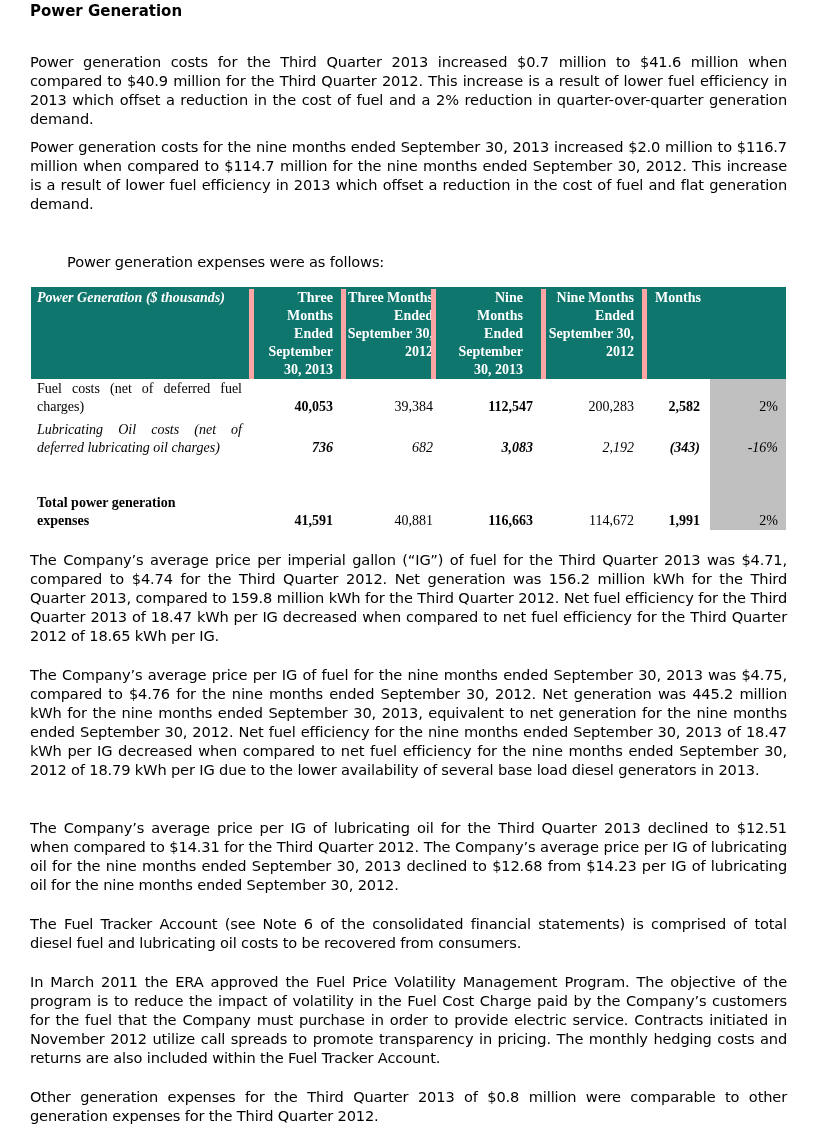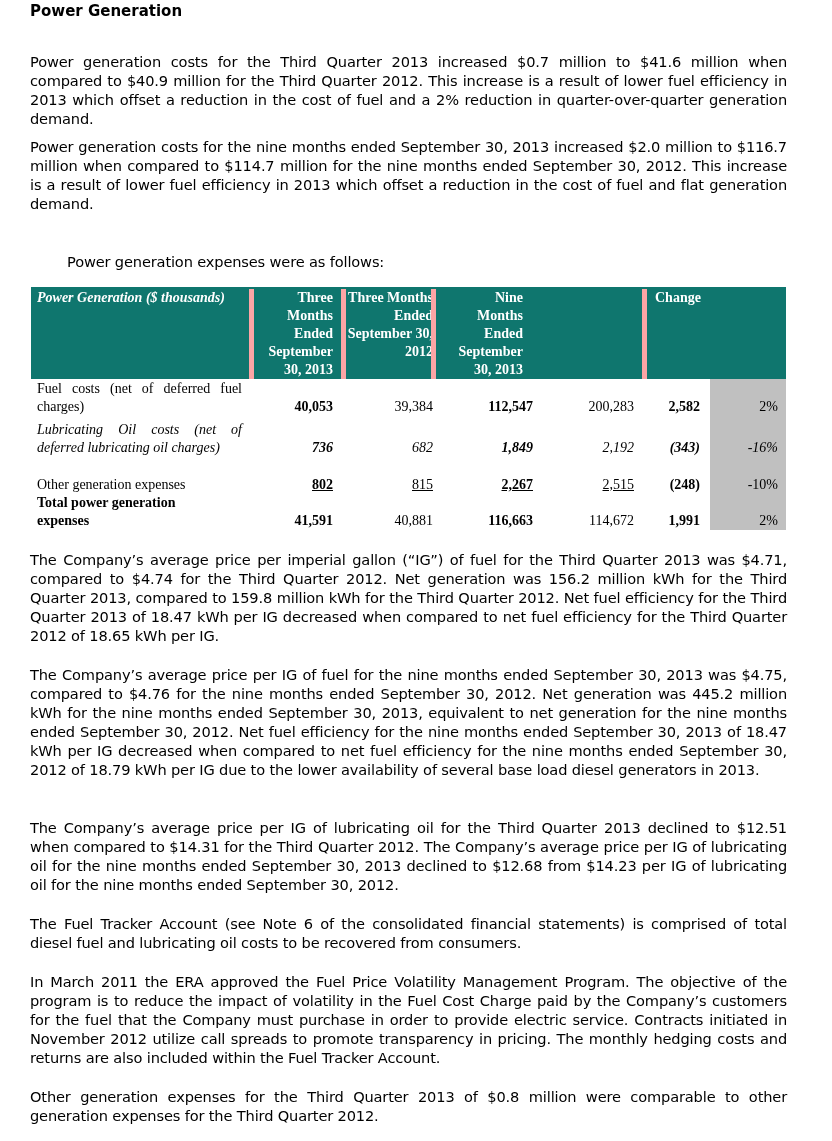--- a/index.html
+++ b/index.html
@@ -29,53 +29,45 @@
   <p class="para verd" style="top:52px;">Power generation costs for the Third Quarter 2013 increased $0.7 million to $41.6 million when compared to $40.9 million for the Third Quarter 2012. This increase is a result of lower fuel efficiency in 2013 which offset a reduction in the cost of fuel and a 2% reduction in quarter-over-quarter generation demand.</p>
   <p class="para verd" style="top:137px;">Power generation costs for the nine months ended September 30, 2013 increased $2.0 million to $116.7 million when compared to $114.7 million for the nine months ended September 30, 2012. This increase is a result of lower fuel efficiency in 2013 which offset a reduction in the cost of fuel and flat generation demand.</p>
   <p class="para verd" style="top:252px;margin-left:37px;">Power generation expenses were as follows:</p>
 
   <div class="tbl">
     <div class="thead">
       <div class="hc first" style="left:0;width:218px;">Power Generation ($ thousands)</div>
       <div class="hc" style="left:218px;width:92px;">Three Months Ended September 30, 2013</div>
       <div class="hc" style="left:310px;width:100px;">Three Months Ended September 30, 2012</div>
       <div class="hc" style="left:400px;width:100px;padding-left:16px;">Nine Months Ended September 30, 2013</div>
-      <div class="hc chg" style="left:611px;width:68px;">Change</div>
+      <div class="hc" style="left:510px;width:101px;">Nine Months Ended September 30, 2012</div>
+      <div class="hc chg" style="left:611px;width:68px;">Months</div>
     </div>
     <div class="grayband"></div>
 
     <div class="row" style="top:93px;height:38px;">
       <div class="lbl">Fuel costs (net of deferred fuel charges)</div>
       <div class="c b" style="left:218px;width:84px;top:18px;">40,053</div>
       <div class="c" style="left:310px;width:92px;top:18px;">39,384</div>
       <div class="c b" style="left:410px;width:92px;top:18px;">112,547</div>
       <div class="c" style="left:510px;width:93px;top:18px;">200,283</div>
       <div class="c b" style="left:611px;width:58px;top:18px;">2,582</div>
       <div class="c" style="left:679px;width:68px;top:18px;">2%</div>
     </div>
 
     <div class="row" style="top:134px;height:38px;font-style:italic;">
       <div class="lbl">Lubricating Oil costs (net of deferred lubricating oil charges)</div>
       <div class="c b" style="left:218px;width:84px;top:18px;">736</div>
       <div class="c" style="left:310px;width:92px;top:18px;">682</div>
-      <div class="c b" style="left:410px;width:92px;top:18px;">1,849</div>
+      <div class="c b" style="left:410px;width:92px;top:18px;">3,083</div>
       <div class="c" style="left:510px;width:93px;top:18px;">2,192</div>
       <div class="c b" style="left:611px;width:58px;top:18px;">(343)</div>
       <div class="c" style="left:679px;width:68px;top:18px;">-16%</div>
     </div>
 
-    <div class="row" style="top:189px;height:18px;">
-      <div class="lbl">Other generation expenses</div>
-      <div class="c b" style="left:218px;width:84px;top:0;"><span class="u">802</span></div>
-      <div class="c" style="left:310px;width:92px;top:0;"><span class="u">815</span></div>
-      <div class="c b" style="left:410px;width:92px;top:0;"><span class="u">2,267</span></div>
-      <div class="c" style="left:510px;width:93px;top:0;"><span class="u">2,515</span></div>
-      <div class="c b" style="left:611px;width:58px;top:0;">(248)</div>
-      <div class="c" style="left:679px;width:68px;top:0;">-10%</div>
-    </div>
 
     <div class="row" style="top:207px;height:38px;">
       <div class="lbl b" style="text-align:left;width:180px;">Total power generation expenses</div>
       <div class="c b" style="left:218px;width:84px;top:18px;">41,591</div>
       <div class="c" style="left:310px;width:92px;top:18px;">40,881</div>
       <div class="c b" style="left:410px;width:92px;top:18px;">116,663</div>
       <div class="c" style="left:510px;width:93px;top:18px;">114,672</div>
       <div class="c b" style="left:611px;width:58px;top:18px;">1,991</div>
       <div class="c" style="left:679px;width:68px;top:18px;">2%</div>
     </div>

